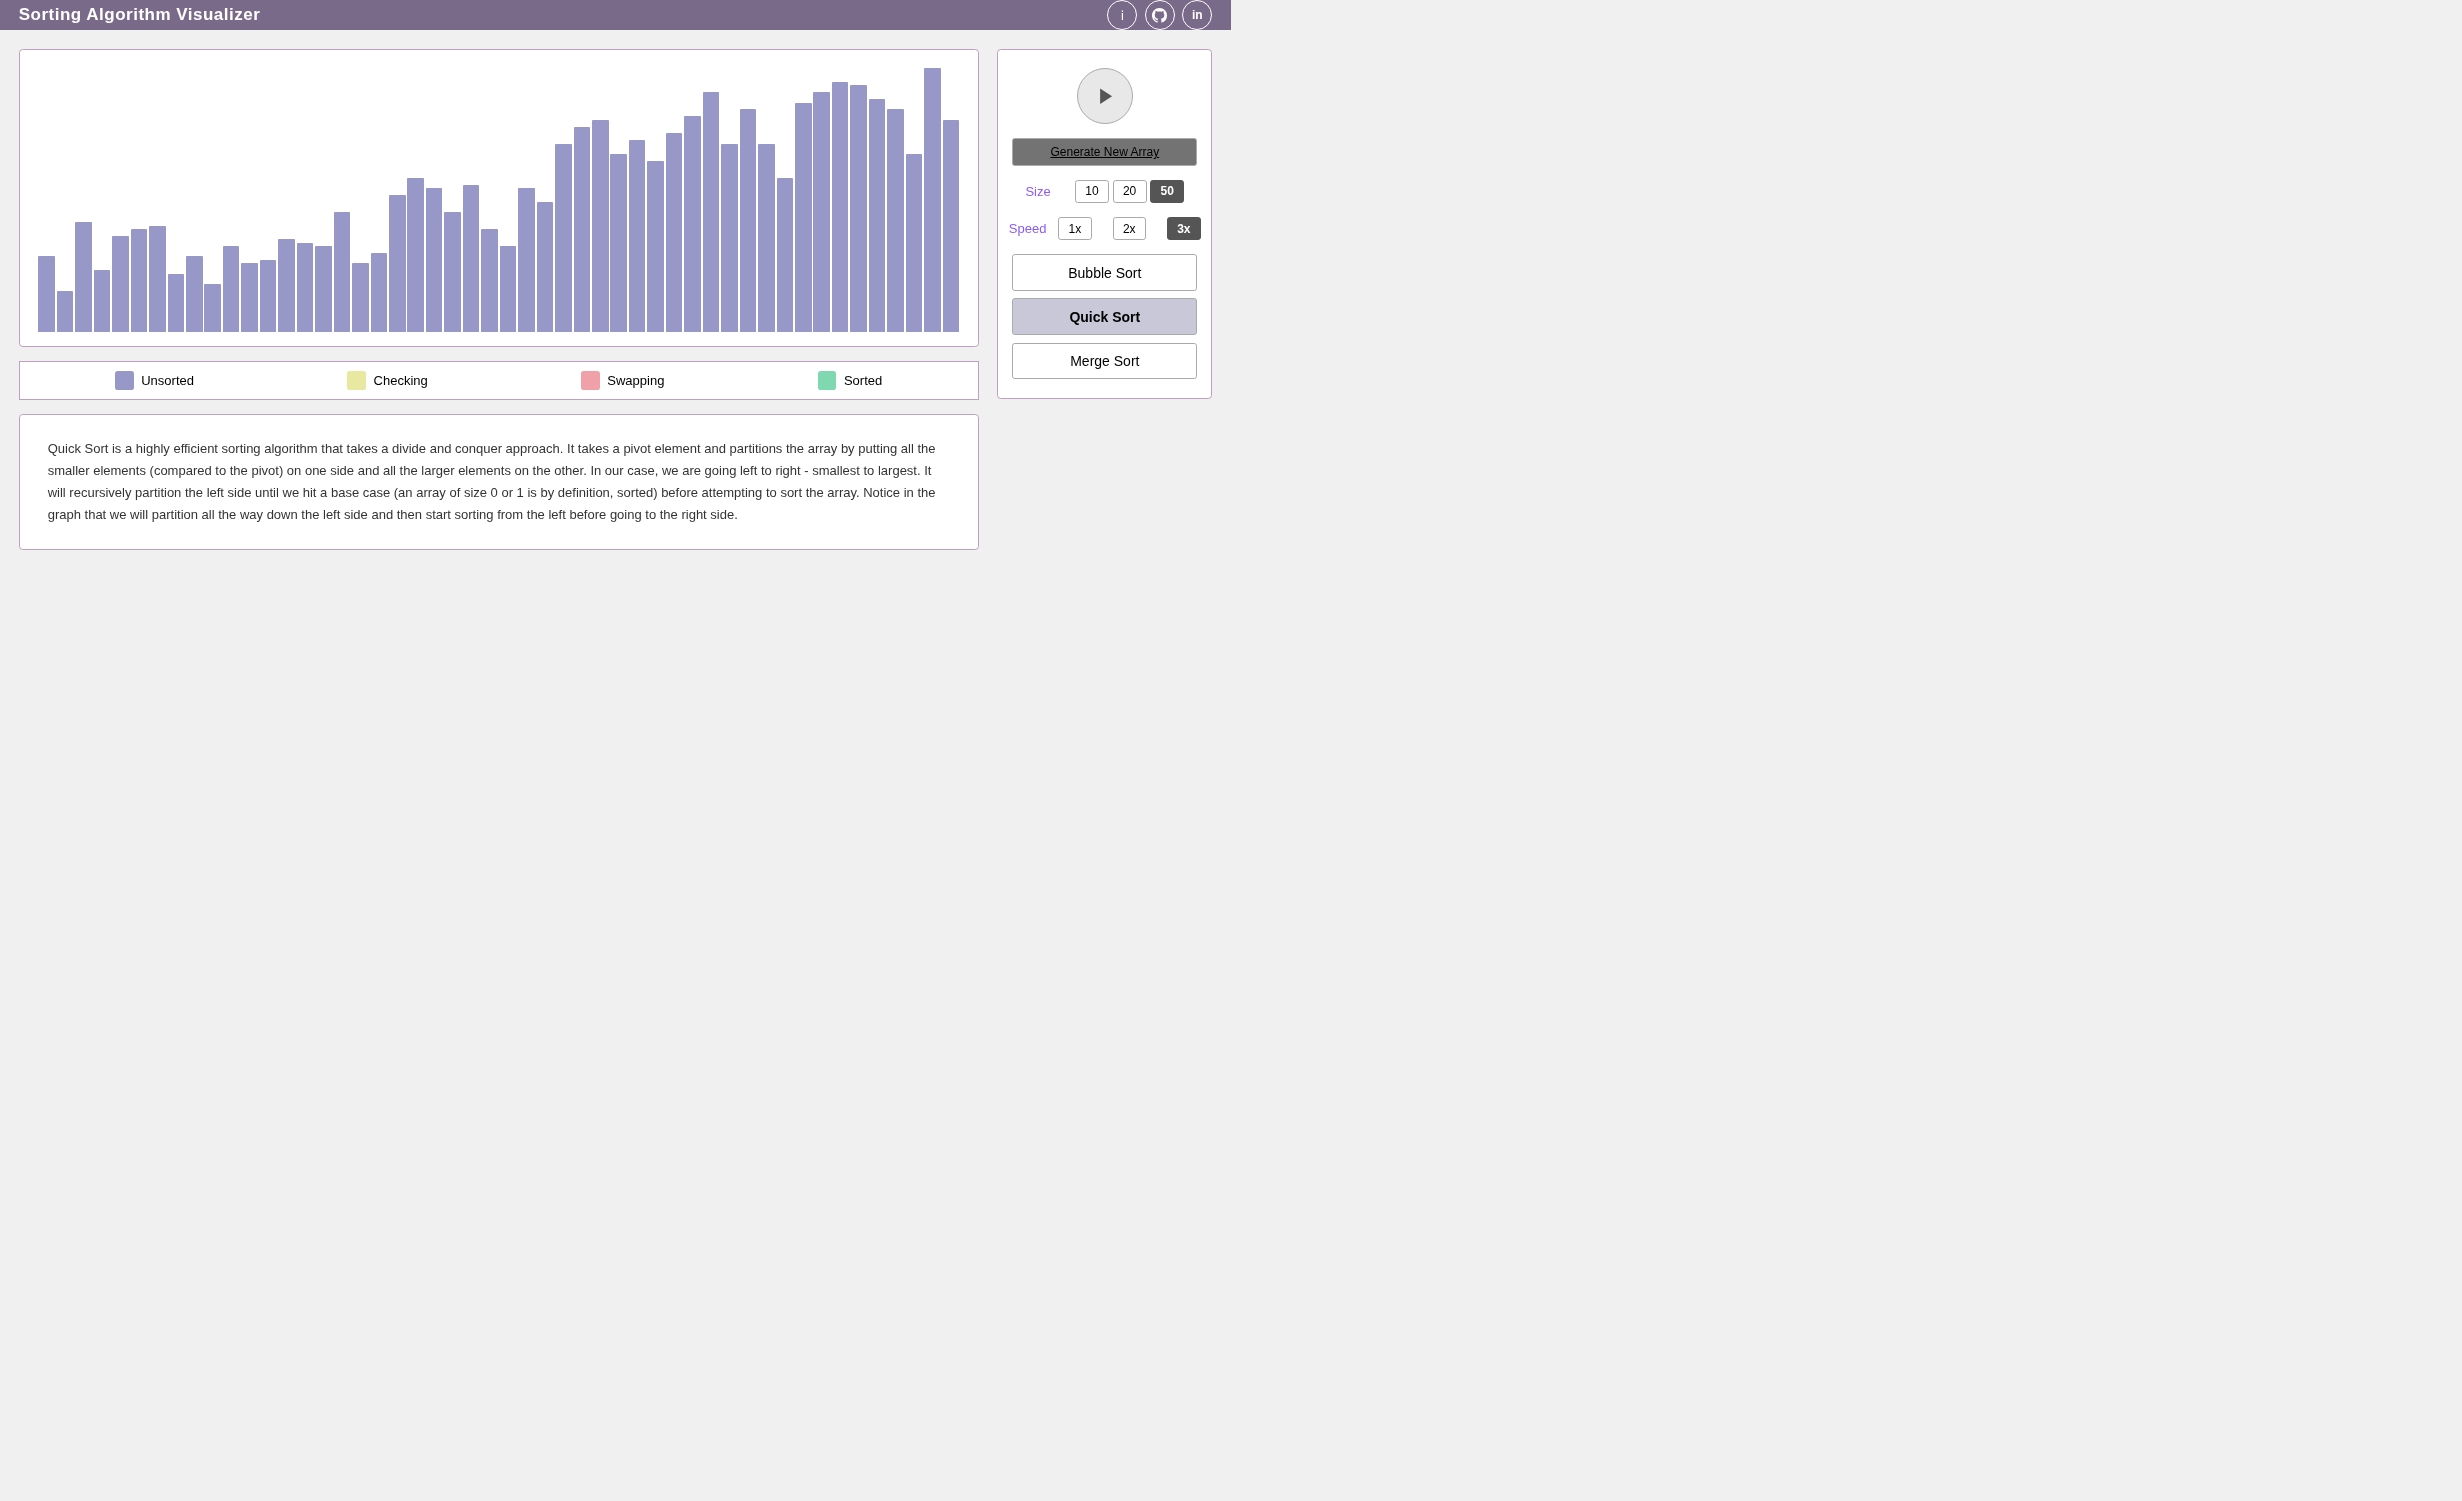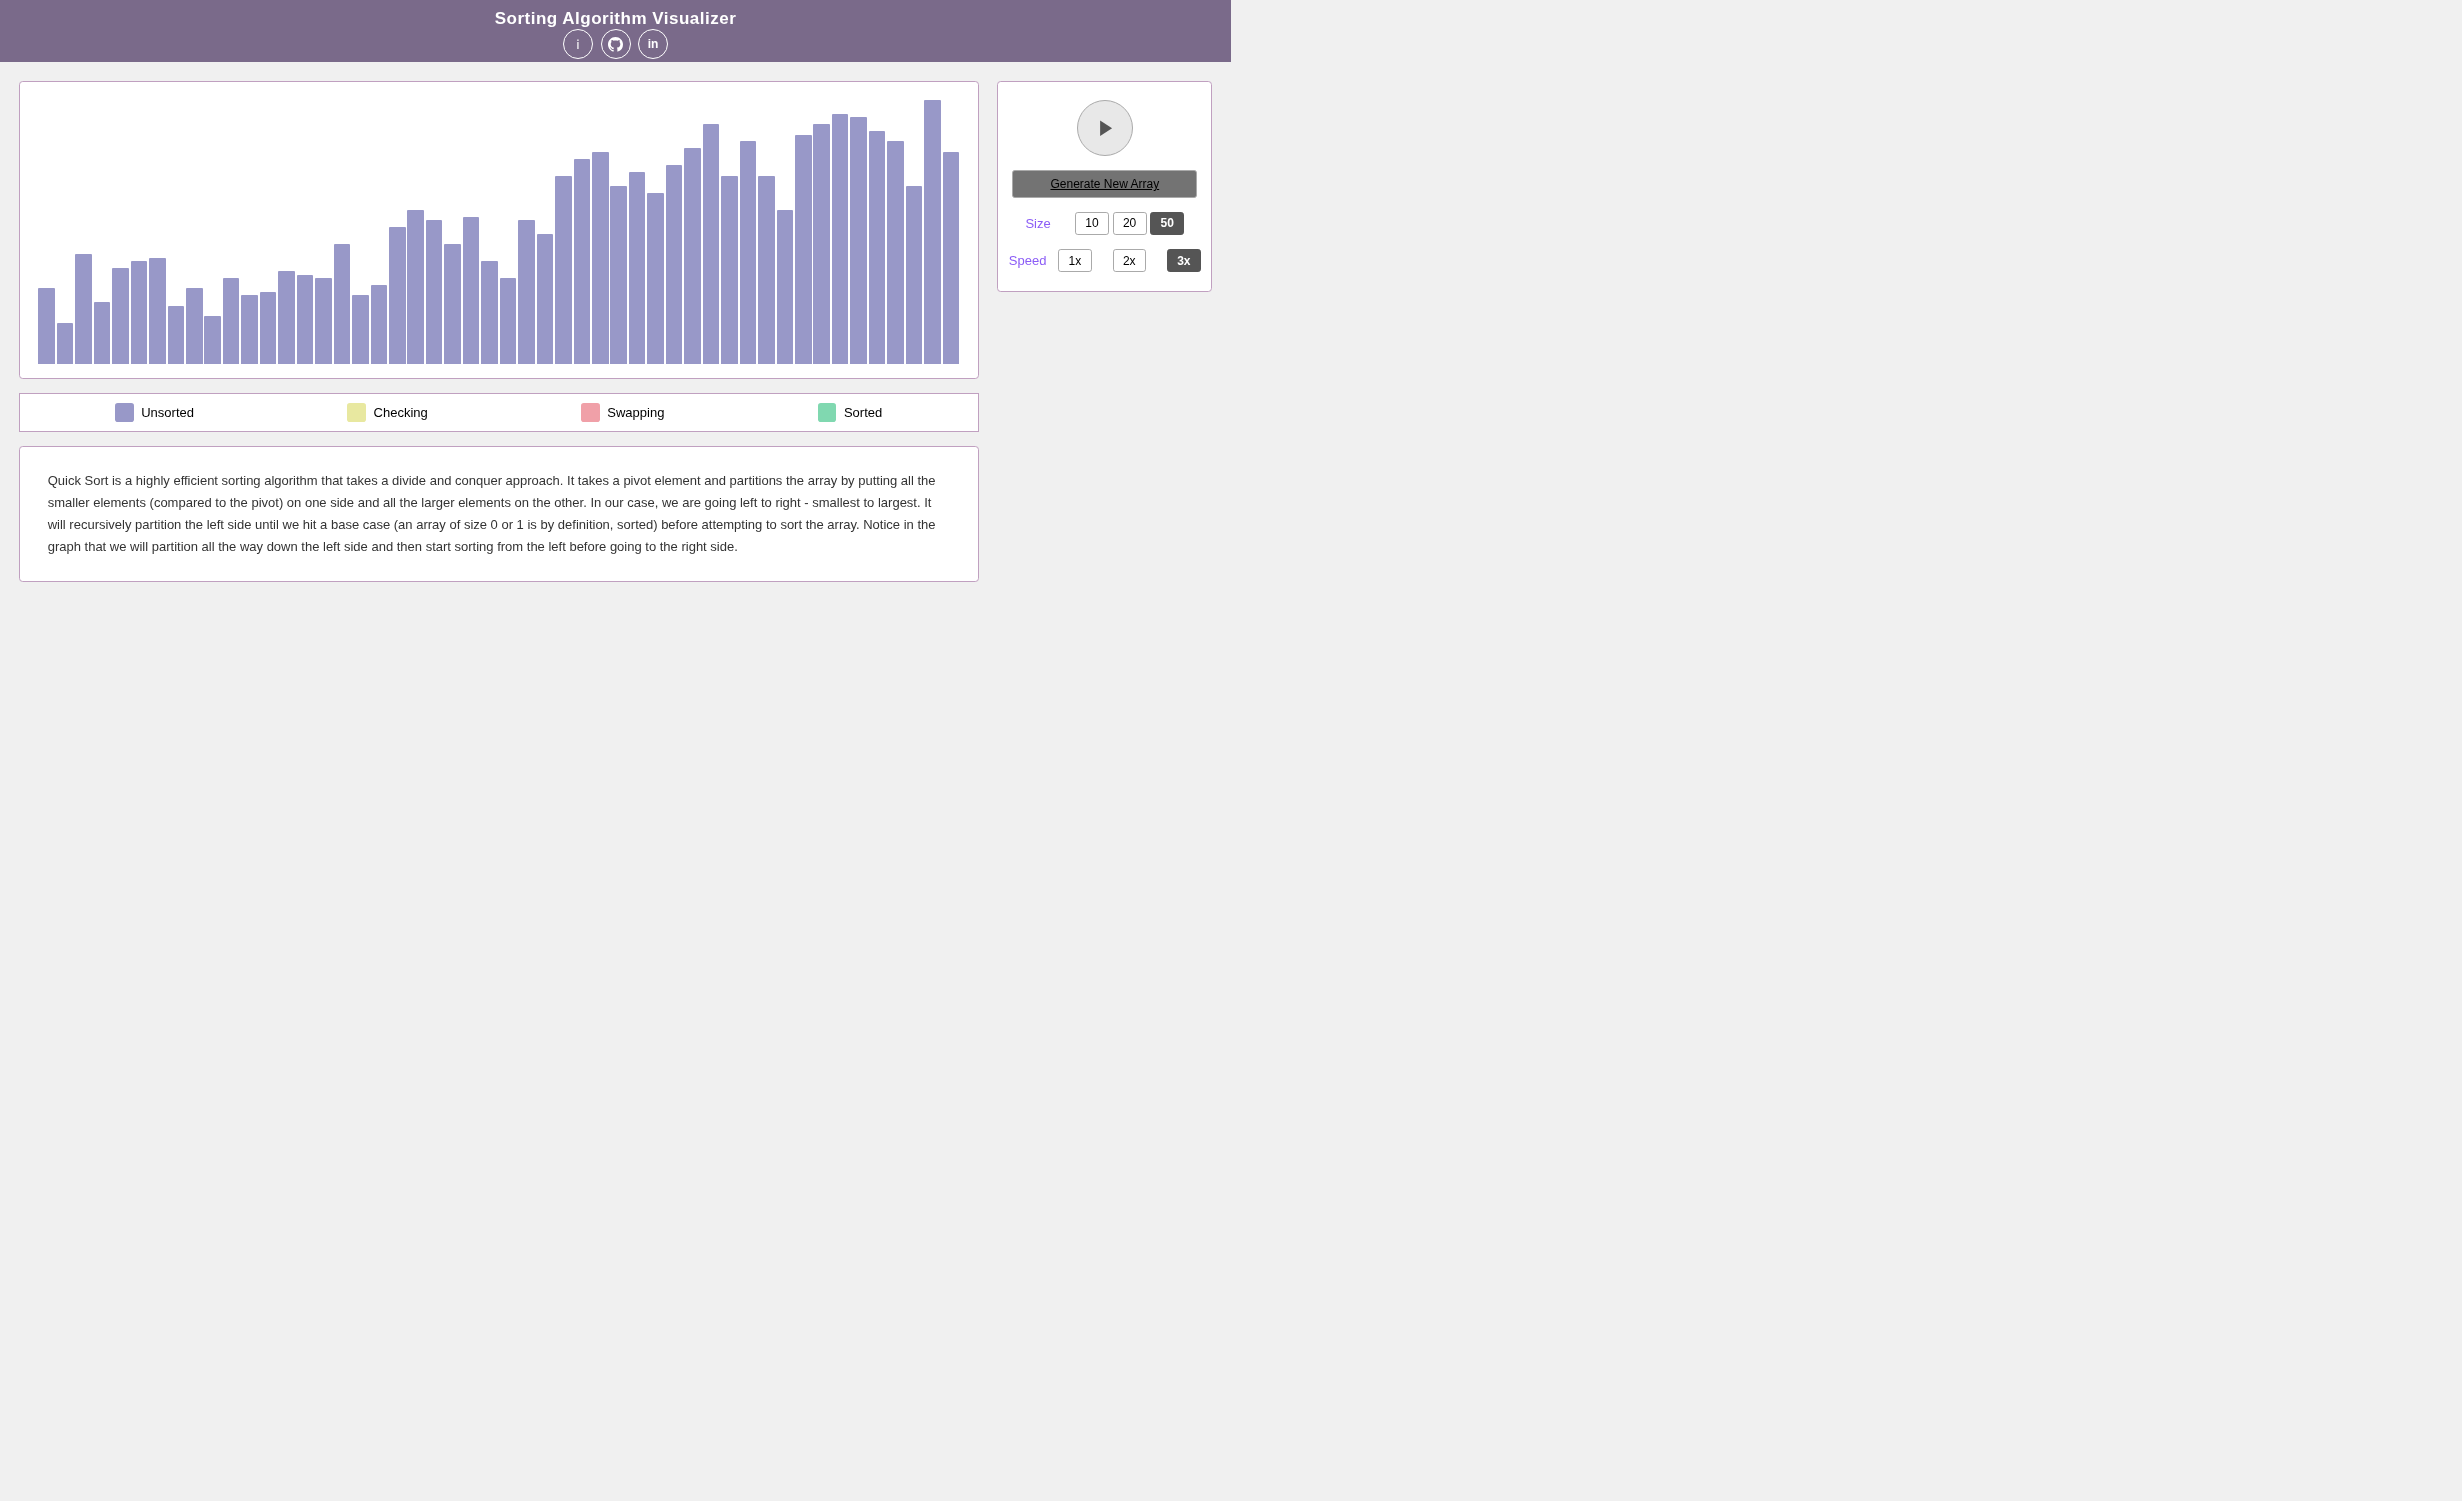--- a/index.html
+++ b/index.html
@@ -11,22 +11,21 @@
     }
 
     
     #header {
       background: #7a6a8a;
       color: white;
       padding: 9.3px 18.7px;
       display: flex;
       align-items: center;
       justify-content: space-between;
-      height: 62px;
-      flex-direction: column;
+      height: 30px;
     }
     #header-title {
       font-size: 17px;
       font-weight: bold;
       letter-spacing: 0.5px;
     }
     #header-icons {
       display: flex;
       gap: 7.5px;
       align-items: center;
@@ -328,16 +327,22 @@
     <div class="option-row">
       <span class="option-label">Speed</span>
       <div id="speed-buttons" style="display:flex;gap:21px;">
 
       <button class="option-btn">1x</button>
           <button class="option-btn">2x</button>
           <button class="option-btn active">3x</button>
         </div>
     </div>
 
+    <div id="algo-buttons" style="display:flex;flex-direction:column;gap:7.5px;width:100%;">
+
+    <button class="sort-btn">Bubble Sort</button>
+        <button class="sort-btn active">Quick Sort</button>
+        <button class="sort-btn">Merge Sort</button>
+      </div>
 
   </div>
 </div>
 
 
 </body></html>

